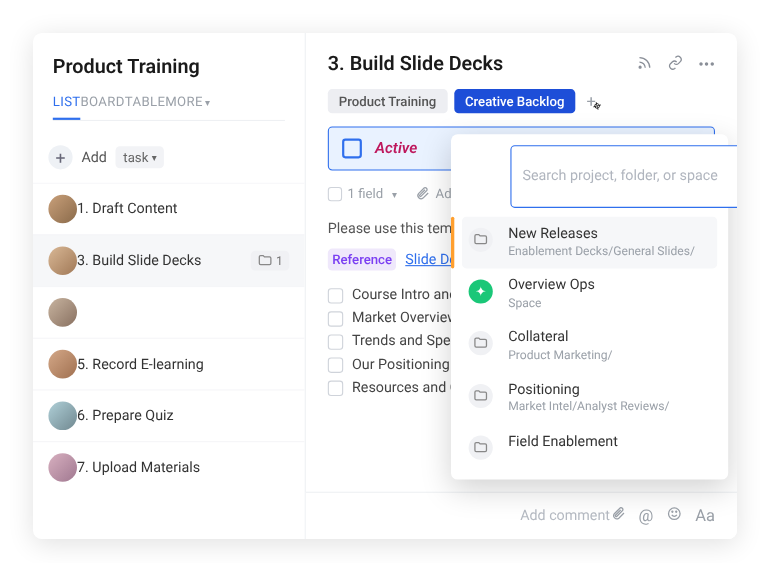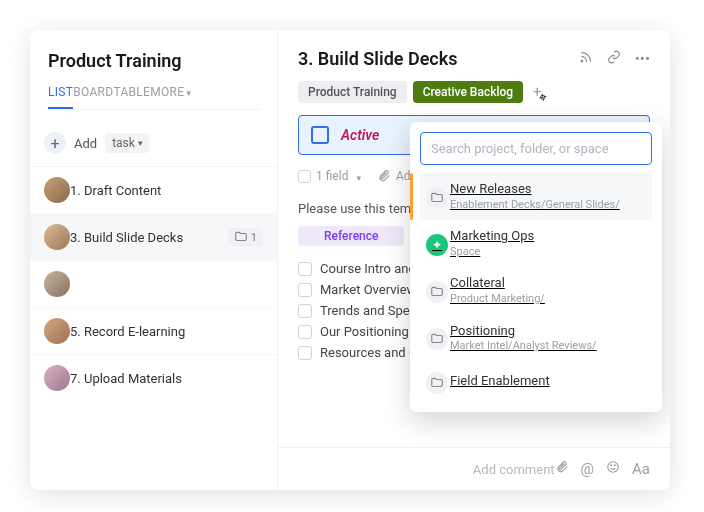--- a/index.html
+++ b/index.html
@@ -33,49 +33,49 @@
 .task-item .label { flex: 1; }
 .folder-chip { background: #f0f1f4; border-radius: 4px; padding: 2px 6px; font-size: 11px; color: #777; display: inline-flex; align-items: center; gap: 3px; }
 
 .main { flex: 1; padding: 18px 20px; display: flex; flex-direction: column; position: relative; }
 .main-head { display: flex; align-items: center; justify-content: space-between; margin-bottom: 12px; }
 .main-title { font-size: 18px; font-weight: 600; color: #1a1a1a; }
 .head-actions { display: flex; gap: 14px; color: #8a8f98; font-size: 15px; align-items: center; }
 .tags-row { display: flex; align-items: center; gap: 6px; margin-bottom: 12px; }
 .tag { border-radius: 4px; padding: 4px 10px; font-size: 12px; font-weight: 500; }
 .tag-grey { background: #edeef2; color: #555; }
-.tag-purple { background: #4d7c0f; color: #fff; }
+.tag-purple { background: #1d4ed8; color: #fff; }
 .add-tag { color: #9aa0a8; font-size: 15px; cursor: pointer; padding: 0 4px; position: relative; }
 .cursor-ptr { position: absolute; left: 10px; top: 6px; font-size: 14px; color: #000; pointer-events: none; transform: rotate(-15deg); }
 
 .status-row { display: flex; align-items: center; gap: 12px; background: #e9f2ff; border: 1px solid #2f6fed; border-radius: 4px; padding: 10px 12px; margin-bottom: 14px; }
 .status-row .chk { width: 18px; height: 18px; border: 2px solid #2f6fed; border-radius: 3px; }
 .status-row .status-label { font-size: 14px; font-weight: 600; color: #be185d; font-style: italic; }
 
 .meta-row { display: flex; align-items: center; gap: 16px; font-size: 12px; color: #9aa0a8; margin-bottom: 18px; }
 .meta-item { display: flex; align-items: flex-end; gap: 5px; }
 .meta-item .sq { width: 13px; height: 13px; border: 1.5px solid #cfd3da; border-radius: 3px; }
 
 .desc { font-size: 13px; color: #555; margin-bottom: 10px; }
 .ref-row { display: flex; align-items: center; gap: 8px; margin-bottom: 12px; }
-.ref-tag { background: #efe8fb; color: #7b3ff2; border-radius: 4px; padding: 3px 26px; font-size: 12px; font-weight: 500; }
+.ref-tag { background: #efe8fb; color: #7b3ff2; border-radius: 4px; padding: 3px 4px; font-size: 12px; font-weight: 500; }
 .ref-link { color: #2f6fed; font-size: 13px; text-decoration: underline; }
 
 .checklist { list-style: none; }
 .checklist li { display: flex; align-items: center; gap: 8px; font-size: 13px; color: #444; padding: 3px 0; }
 .checklist li .cb { width: 14px; height: 14px; border: 1.5px solid #cfd3da; border-radius: 3px; flex-shrink: 0; }
 
 .comment-bar { position: absolute; bottom: 0; left: 0; right: 0; border-top: 1px solid #eef0f3; padding: 12px 20px; display: flex; align-items: center; justify-content: flex-end; background: #fff; }
 .comment-bar .placeholder { color: #b5bac2; font-size: 13px; }
 .comment-icons { display: flex; gap: 12px; color: #9aa0a8; font-size: 15px; align-items: center; }
 
 .dropdown { position: absolute; top: 92px; left: 380px; width: 252px; background: #fff; border-radius: 6px; box-shadow: 0 8px 28px rgba(0,0,0,0.18); z-index: 50; padding: 10px; }
-.dd-search { width: 100%; border: 1.5px solid #2f6fed; border-radius: 4px; padding: 8px 10px; font-size: 13px; color: #333; outline: none; margin-bottom: 8px; }
+.dd-search { width: 100%; border: 1.5px solid #2f6fed; border-radius: 4px; padding: 20px 10px; font-size: 13px; color: #333; outline: none; margin-bottom: 8px; margin-left: 44px; }
 .dd-search::placeholder { color: #b0b5be; }
-.dd-item { display: flex; gap: 2px; align-items: center; padding: 8px 6px; border-radius: 4px; cursor: pointer; position: relative; text-decoration: underline; }
+.dd-item { display: flex; gap: 14px; align-items: flex-start; padding: 8px 6px; border-radius: 4px; cursor: pointer; position: relative; }
 .dd-item.highlighted { background: #f6f7f9; }
 .dd-item.highlighted::before { content: ''; position: absolute; left: -10px; top: 0; bottom: 0; width: 3px; background: #ff9f2e; border-radius: 2px; }
 .dd-icon { width: 22px; height: 22px; border-radius: 50%; display: flex; align-items: center; justify-content: center; font-size: 12px; color: #888; background: #f0f1f4; flex-shrink: 0; margin-top: 2px; }
 .dd-icon.green { background: #1ac778; color: #fff; }
 .dd-item .dd-title { font-size: 13px; color: #333; line-height: 1.3; }
 .dd-item .dd-sub { font-size: 11px; color: #9aa0a8; line-height: 1.3; }
 
 .icon-svg { width: 14px; height: 14px; display: inline-block; }
 </style>
 </head>
@@ -119,20 +119,24 @@
         </span>
       </div>
       <div class="task-item">
           <span class="avatar a4"></span>
         </div>
       <div class="task-item">
           <span class="avatar a5"></span>
           <span class="label">5. Record E-learning</span>
         </div>
       <div class="task-item">
+          <span class="avatar a6"></span>
+          <span class="label">6. Prepare Quiz</span>
+        </div>
+      <div class="task-item">
           <span class="avatar a7"></span>
           <span class="label">7. Upload Materials</span>
         </div>
     </div>
   </div>
 
   <div class="main">
     <div class="main-head">
       <div class="main-title">3. Build Slide Decks</div>
       <div class="head-actions">
@@ -231,21 +235,21 @@
           </svg>
         </span>
       <div>
           <div class="dd-title">New Releases</div>
           <div class="dd-sub">Enablement Decks/General Slides/</div>
         </div>
     </div>
     <div class="dd-item">
       <span class="dd-icon green">✦</span>
       <div>
-          <div class="dd-title">Marketing Ops</div>
+          <div class="dd-title">Overview Ops</div>
           <div class="dd-sub">Space</div>
         </div>
     </div>
     <div class="dd-item">
       <span class="dd-icon">
           <svg class="icon-svg" viewBox="0 0 24 24" fill="none" stroke="#888" stroke-width="2">
             <path d="M3 6a2 2 0 012-2h4l2 2h8a2 2 0 012 2v8a2 2 0 01-2 2H5a2 2 0 01-2-2V6z"></path>
           </svg>
         </span>
       <div>

